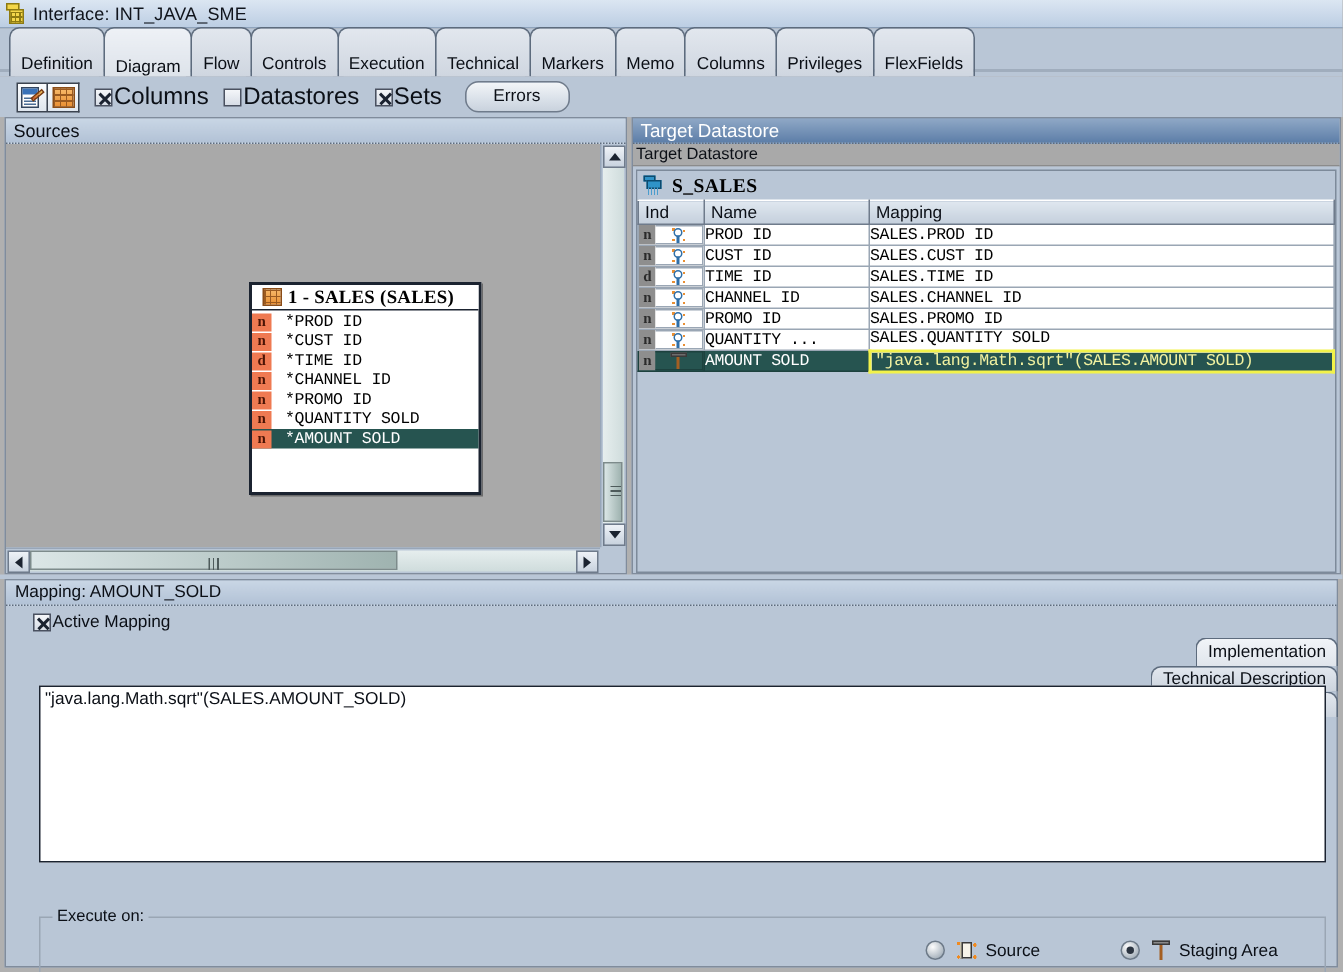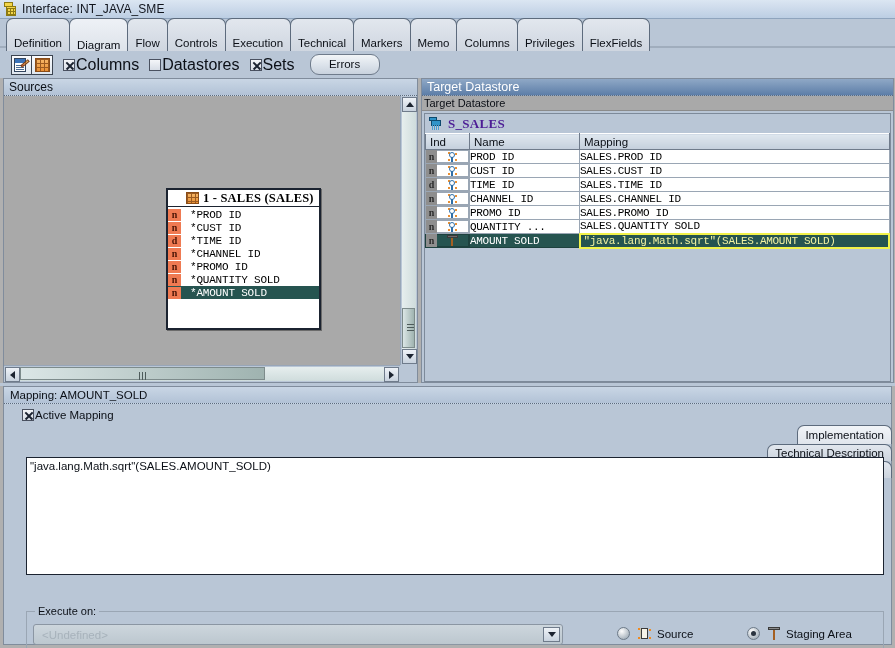--- a/index.html
+++ b/index.html
@@ -199,21 +199,21 @@
 
   
   #sales-box {
     position: absolute; left: 162px; top: 92px; width: 155px; height: 142px;
     background: #ffffff; border: 2px solid #1b2330;
     box-shadow: 1px 1px 0 #6b6b6b;
   }
   #sales-box .ds-head {
     height: 17px; display: flex; align-items: center;
     background: #ffffff; border-bottom: 1px solid #1b2330;
-    padding-left: 18px;
+    padding-left: 7px;
   }
   #sales-box .ds-head .ds-ico {
     width: 13px; height: 12px; flex: 0 0 auto; margin-right: 4px;
     background:
       repeating-linear-gradient(to bottom, #9b5a20 0 1px, transparent 1px 4px),
       repeating-linear-gradient(to right, #9b5a20 0 1px, transparent 1px 4px),
       linear-gradient(to bottom,#f7b96a,#e98f33);
     border: 1px solid #8a4c17;
   }
   #sales-box .ds-head .ds-name {
@@ -245,21 +245,21 @@
     display: flex; align-items: center; height: 19px; padding-left: 4px;
     background: #b9c6d6;
   }
   .ds-title-row .sico { width: 14px; height: 14px; position: relative; margin-right: 5px; flex:0 0 auto;}
   .ds-title-row .sico .b1 { position:absolute; left:2px; top:3px; width:10px; height:6px; background:#2f93c8; border:1px solid #0d4a6e; }
   .ds-title-row .sico .b2 { position:absolute; left:0px; top:0px; width:8px; height:4px; background:#2f93c8; border:1px solid #0d4a6e;}
   .ds-title-row .sico .b3 { position:absolute; left:3px; top:8px; width:8px; height:5px;
      background: repeating-linear-gradient(to right,#4a9dce 0 1px,transparent 1px 2px); }
   .ds-title-row .sname {
     font-family: "Liberation Serif", serif; font-weight: bold; font-size: 13px;
-    color: #4c1d95; letter-spacing: .3px;
+    color: #000000; letter-spacing: .3px;
   }
 
   table.grid { border-collapse: collapse; width: 100%; table-layout: fixed; }
   table.grid th {
     background: linear-gradient(to bottom,#dfe7ef,#c4cfdc);
     border: 1px solid #6f7b8b; border-top: 1px solid #fff;
     font-weight: normal; font-size: 11.5px; color: #0b0f16;
     text-align: left; padding: 1px 0 1px 4px; height: 16px;
   }
   table.grid td {
@@ -666,26 +666,20 @@
       <div class="tab2 sel">Implementation</div>
       <div class="tab2">Technical Description</div>
       <div class="tab2">Business Rule</div>
     </div>
 
   <div id="impl-box">"java.lang.Math.sqrt"(SALES.AMOUNT_SOLD)</div>
 
   <div id="exec-group">
     <span class="gl">Execute on:</span>
 
-    <div id="exec-combo">
-      <span class="val">&lt;Undefined&gt;</span>
-      <span class="dd">
-          <span class="arr dn"></span>
-        </span>
-    </div>
 
     <div class="radio-item" style="left:590px">
       <span class="radio"></span>
       <span class="src-ico">
           <span class="bk"></span>
           <span class="sp"></span>
           <span class="gl2"></span>
         </span>
       <span class="rlbl">Source</span>
     </div>

